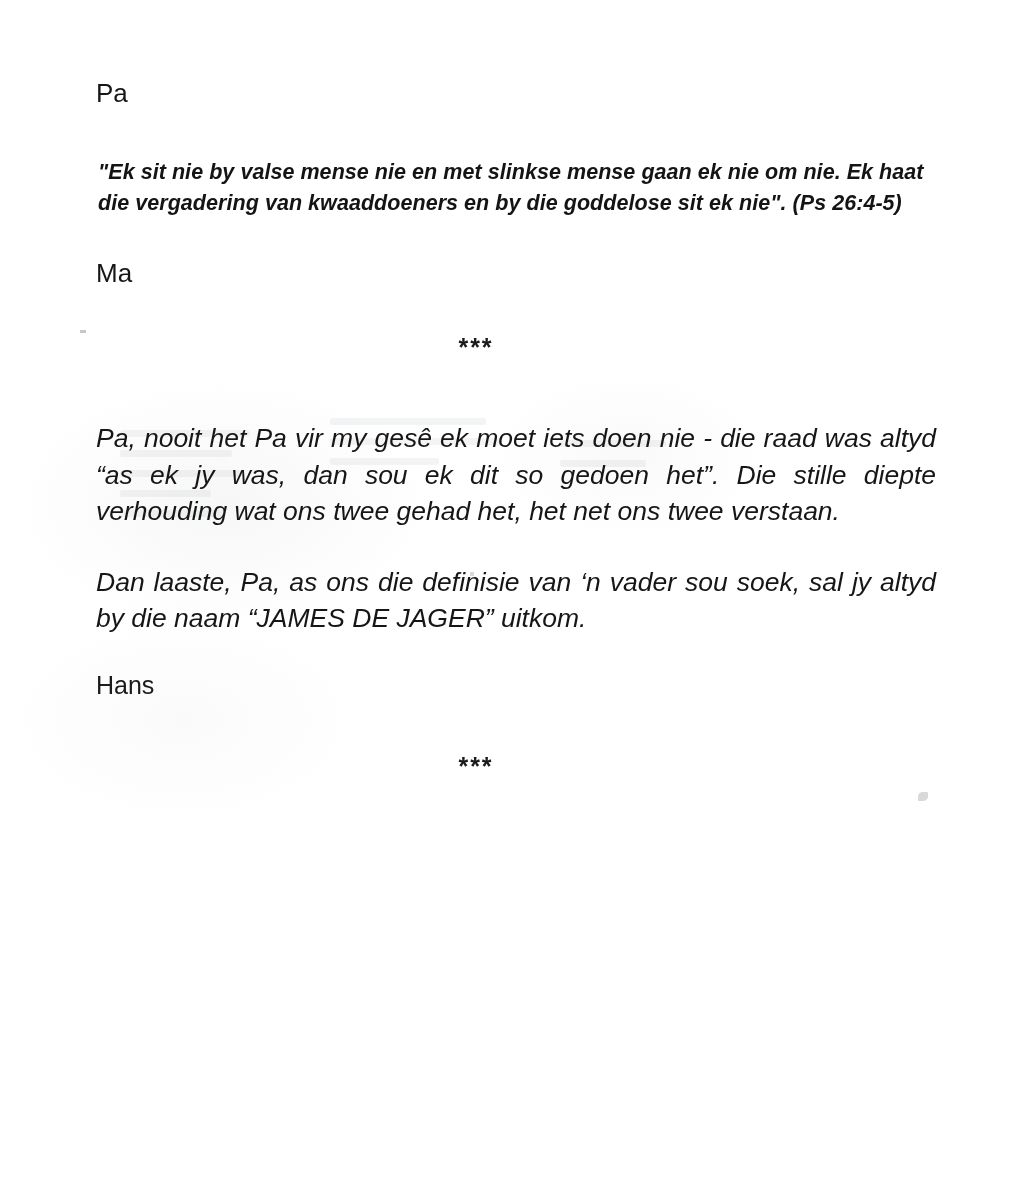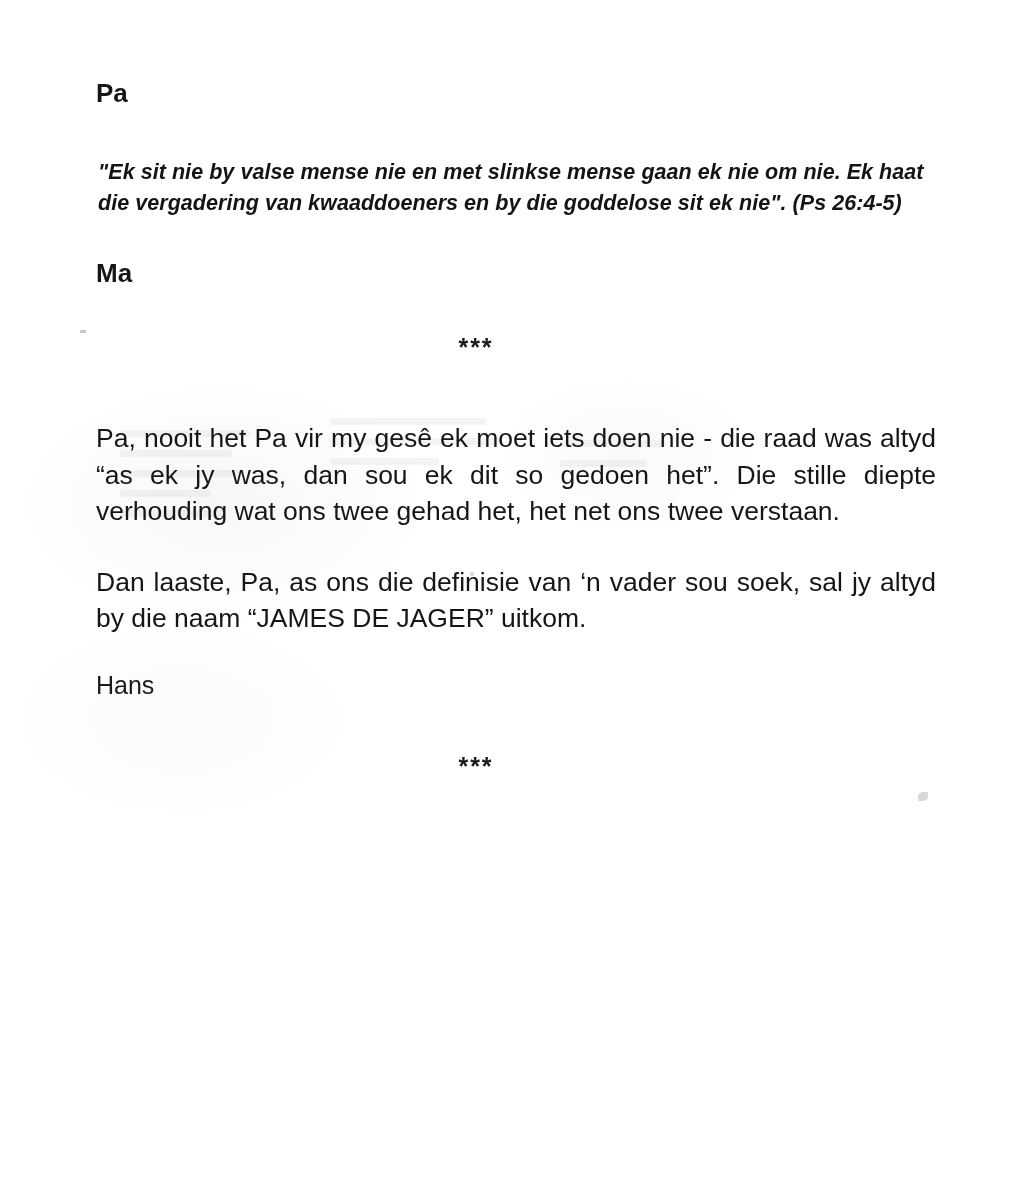--- a/index.html
+++ b/index.html
@@ -55,21 +55,20 @@
     font-size: 26.5px;
     line-height: 1.36;
     letter-spacing: 0.1px;
     margin: 0 0 34px 0;
     color: #161616;
   }
   .salutation {
     font-size: 26px;
     margin: 0 0 48px 0;
     color: #161616;
-    font-weight: bold;
   }
   .salutation.ma {
     margin-bottom: 42px;
   }
 
   .quote {
     font-size: 21.5px;
     font-style: italic;
     font-weight: 600;
     line-height: 1.42;
@@ -93,20 +92,21 @@
   }
 
   .body-block {
     font-size: 26.5px;
     line-height: 1.38;
     margin: 0 0 34px 0;
     color: #161616;
   }
   .body-block.justified {
     text-align: justify;
+    font-style: italic;
   }
   .sign-off {
     font-size: 26.5px;
     margin: 0 0 10px 0;
   }
   .signature {
     font-size: 25px;
     margin: 34px 0 0 0;
   }
 </style>

